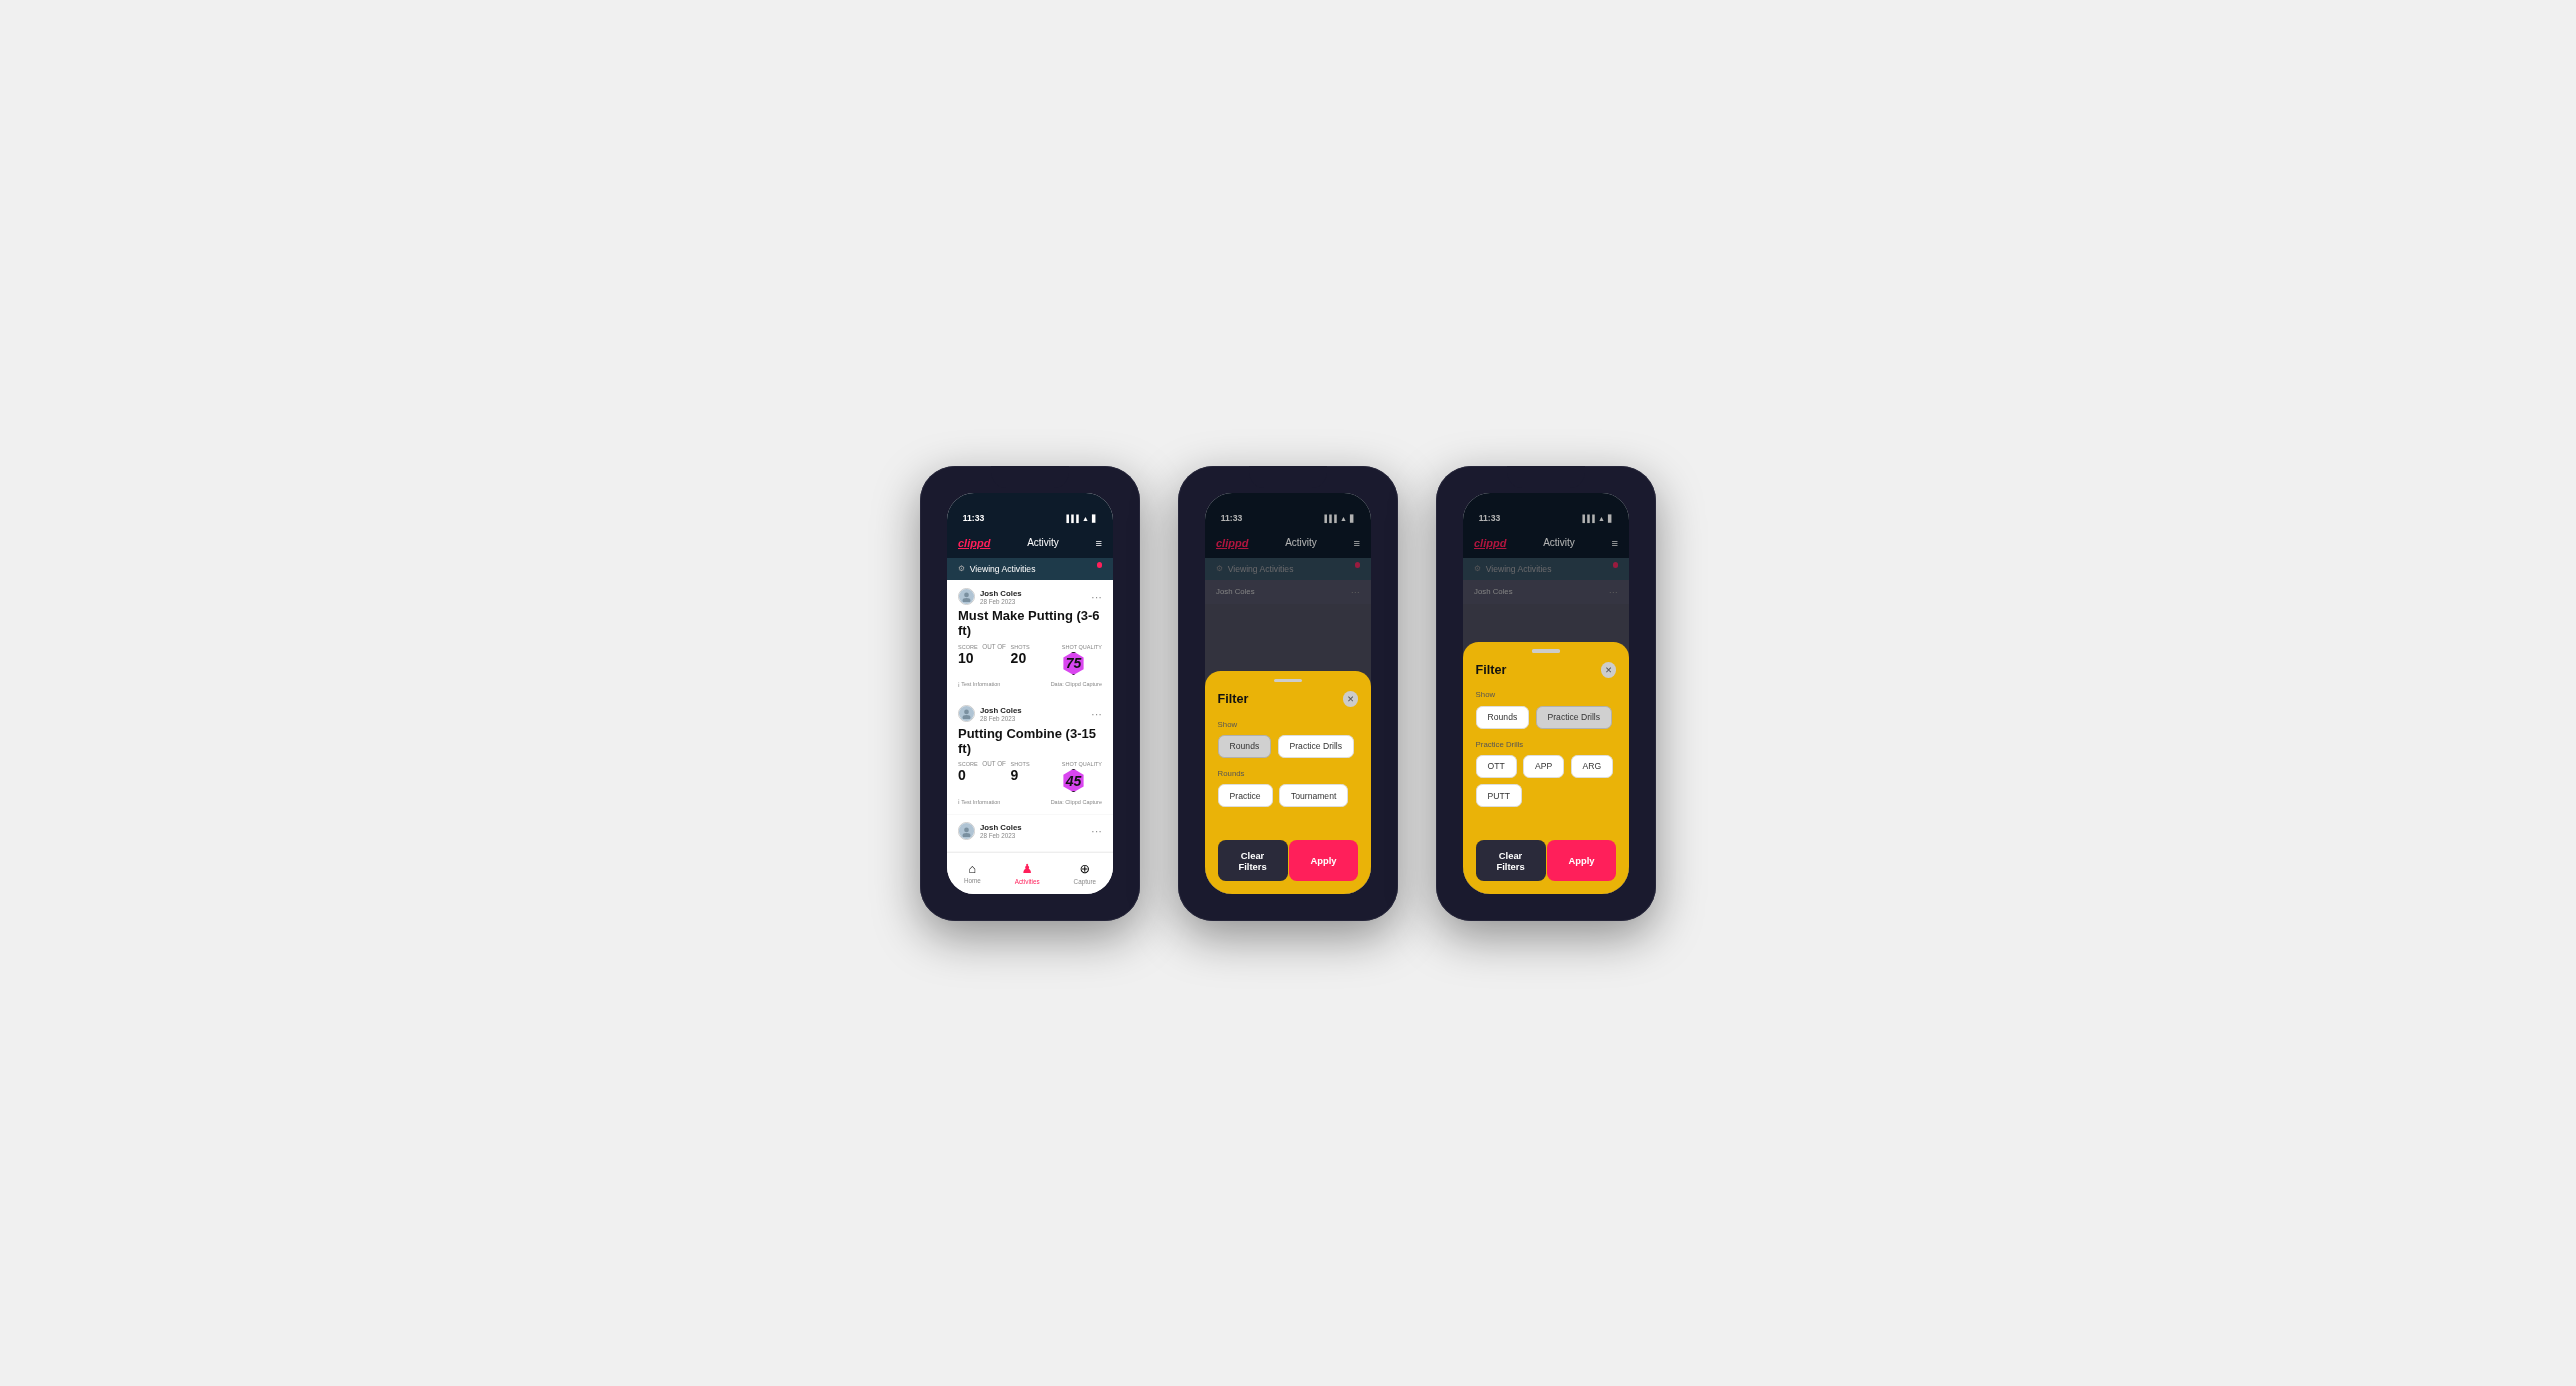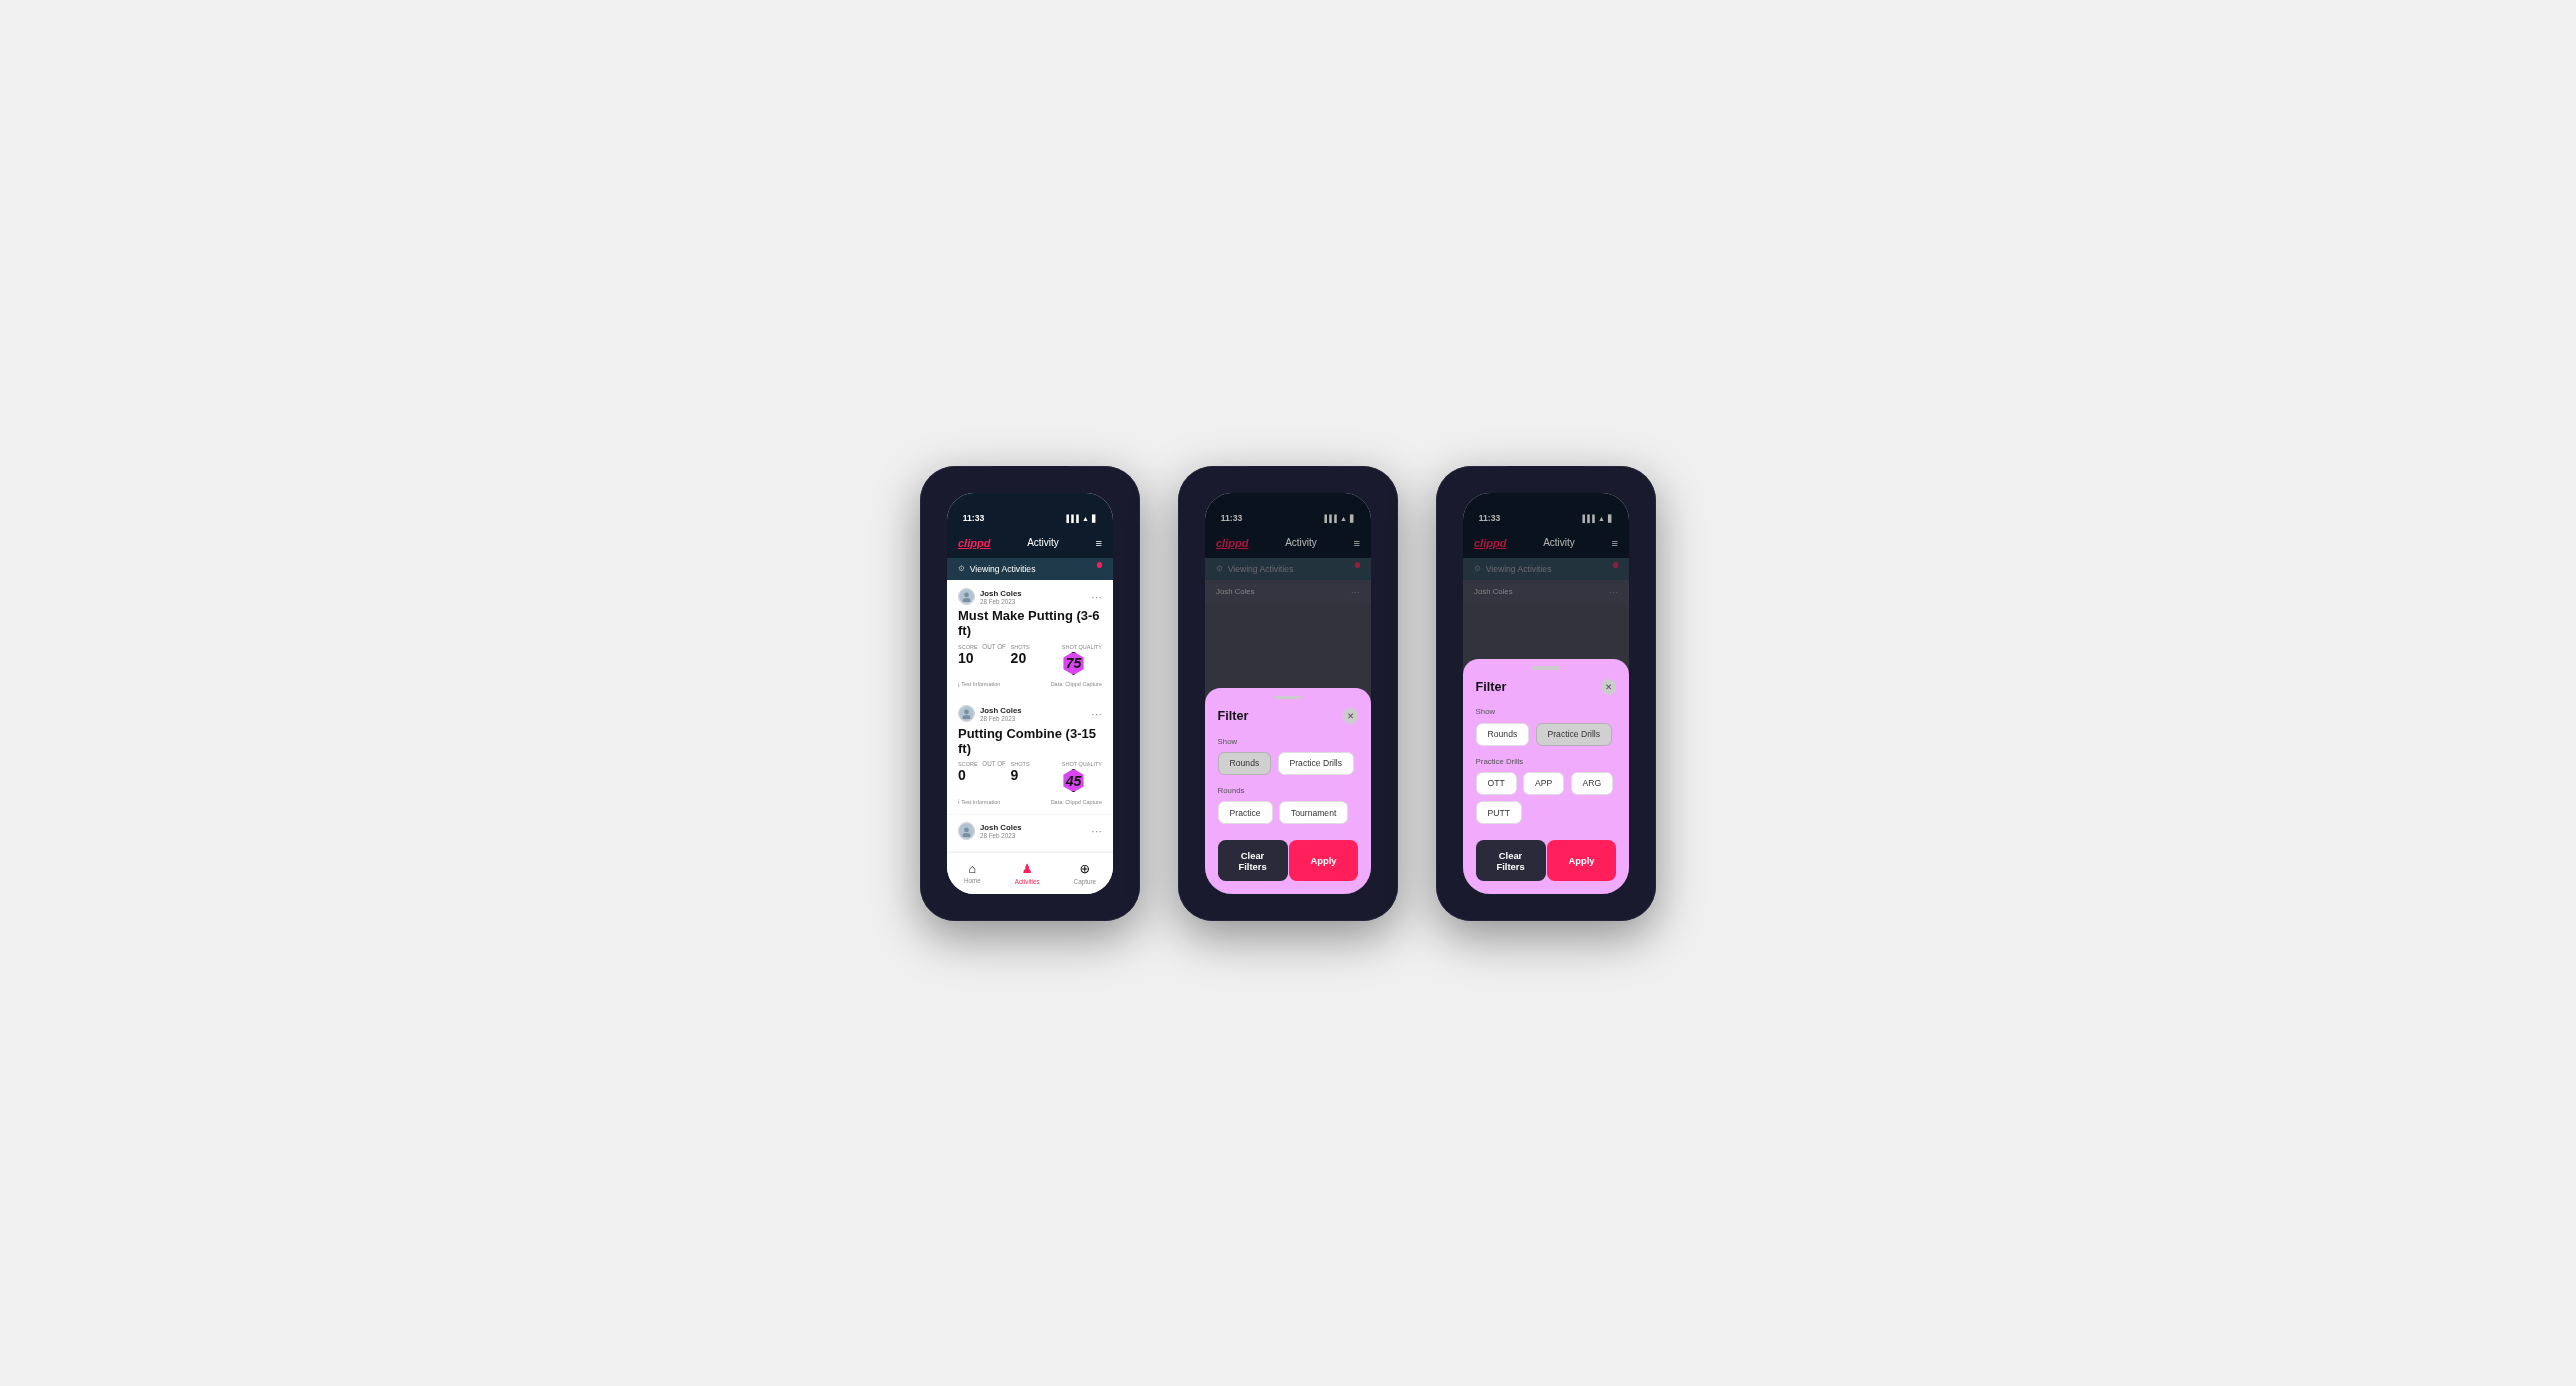--- a/index.html
+++ b/index.html
@@ -296,21 +296,21 @@
       top: 0;
       left: 0;
       right: 0;
       bottom: 0;
       background: rgba(0,0,0,0.3);
       z-index: 20;
       display: flex;
       align-items: flex-end;
     }
     .filter-modal {
-      background: #f0abfc;
+      background: #eab308;
       border-radius: 15.7px 15.7px 0 0;
       width: 100%;
       padding: 7.8px 12.6px 12.6px;
     }
     .modal-handle {
       width: 28px;
       height: 3.1px;
       background: #ccc;
       border-radius: 1.6px;
       margin: 0 auto 9.4px;
@@ -360,21 +360,21 @@
       cursor: pointer;
       font-weight: 500;
     }
     .filter-btn.selected {
       background: #d0d0d0;
       border-color: #b0b0b0;
     }
     .modal-actions {
       display: flex;
       gap: 1px;
-      margin-top: 16px;
+      margin-top: 33px;
     }
     .btn-clear {
       flex: 1;
       padding: 9.4px;
       background: #2a2a3a;
       color: #fff;
       border: none;
       border-radius: 7.8px;
       font-size: 9.4px;
       font-weight: 600;

